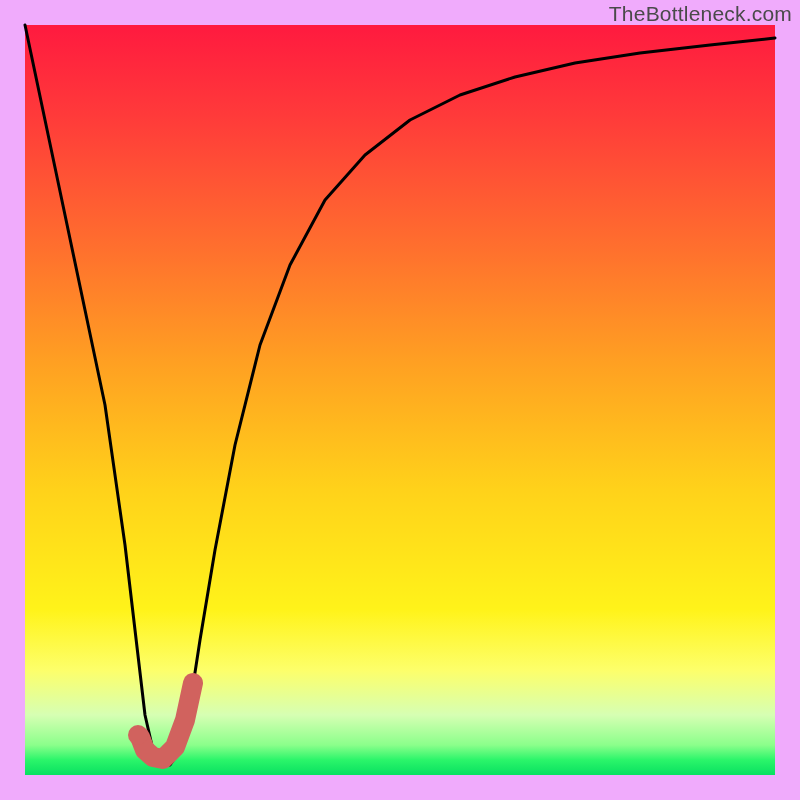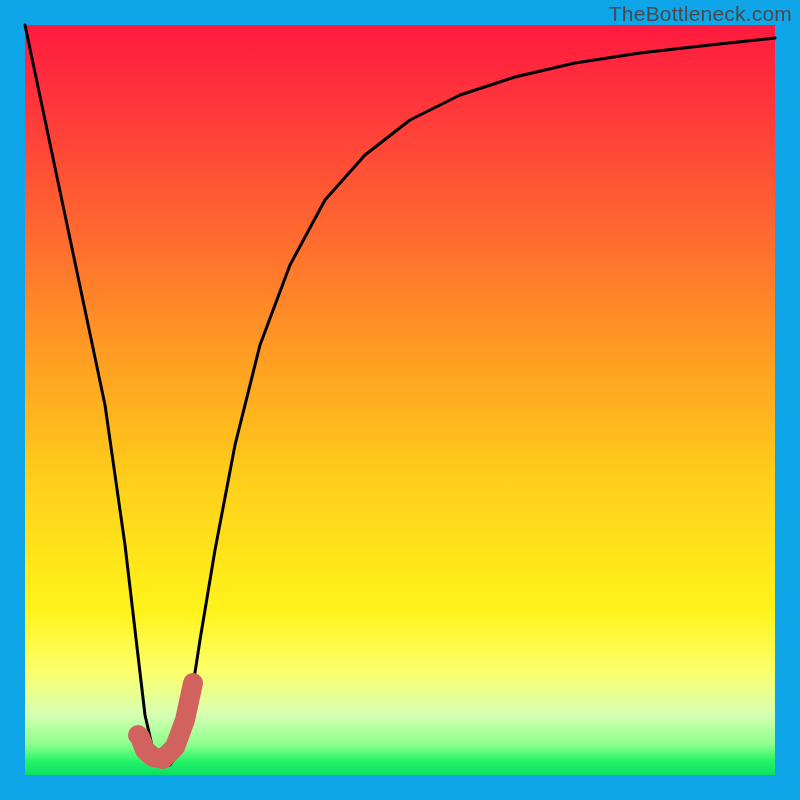--- a/index.html
+++ b/index.html
@@ -10,21 +10,21 @@
     overflow: hidden;
     background: #000;
     font-family: Arial, Helvetica, sans-serif;
   }
   .frame {
     position: absolute;
     left: 0;
     top: 0;
     width: 800px;
     height: 800px;
-    background: #0ea5e9;
+    background: #f0abfc;
   }
   .plot-area {
     position: absolute;
     left: 25px;
     top: 25px;
     width: 750px;
     height: 750px;
     background: linear-gradient(to bottom,
       #ff1a3f 0%,
       #ff3a3a 12%,

